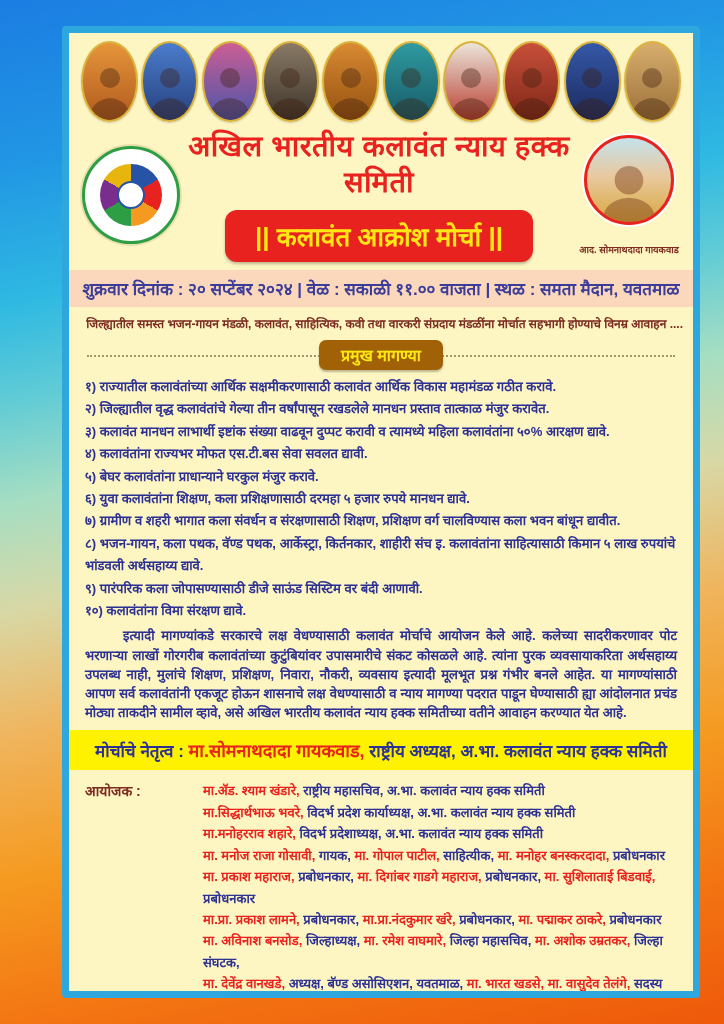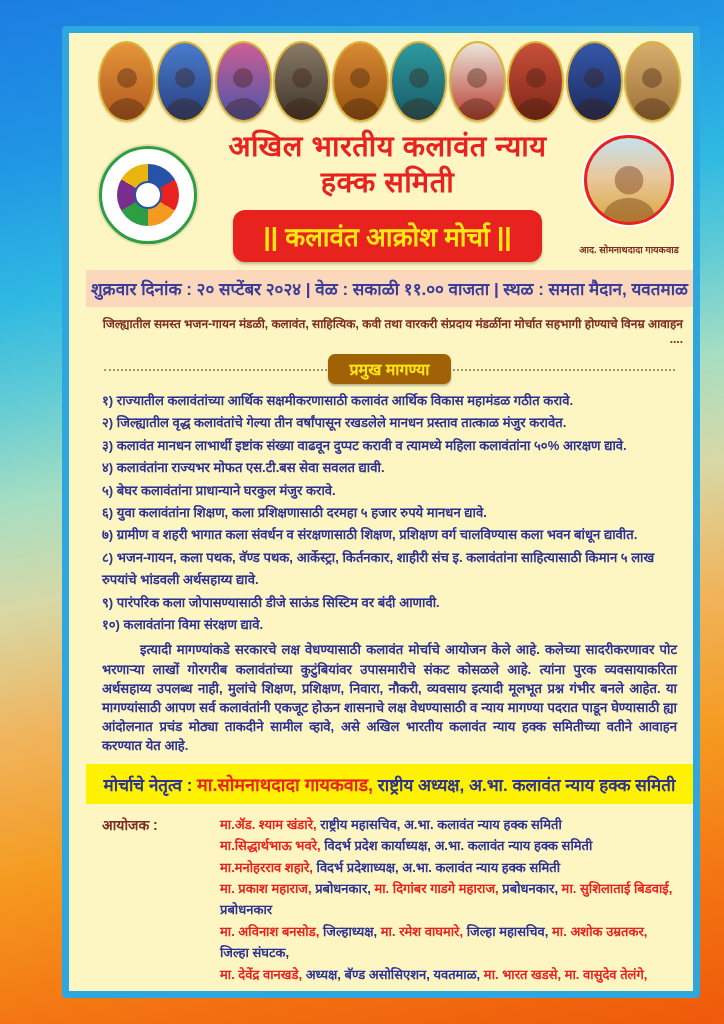--- a/index.html
+++ b/index.html
@@ -8,21 +8,21 @@
     font-family:"Liberation Sans","DejaVu Sans",sans-serif;
     background:linear-gradient(168deg,
       #1b7de2 0%, #2196e4 14%, #2fb9e2 26%, #5fcbd6 34%,
       #a6dec2 43%, #d8d8a6 52%, #f0b45c 63%, #f59a20 75%,
       #f37312 88%, #ee590a 100%);
   }
   .panel{
     position:absolute;left:62px;top:26px;width:638px;height:972px;
     box-sizing:border-box;border:7px solid var(--panel_border,#2da7dd);
     background:var(--panel_bg,#fdf5c2);border-radius:4px;
-    display:flex;flex-direction:column;overflow:hidden;padding-left:17px;
+    display:flex;flex-direction:column;overflow:hidden;
   }
   
   .portraits{display:flex;justify-content:space-between;align-items:center;padding:8px 12px 2px;}
   .portrait{
     width:53px;height:77px;border-radius:50%/50%;
     border:2px solid var(--gold_border,#d9b33c);
     overflow:hidden;display:flex;align-items:flex-end;justify-content:center;
     box-shadow:0 1px 2px rgba(0,0,0,.18);
   }
   .portrait svg{display:block;width:46px;height:60px;}
@@ -213,19 +213,21 @@
   <div class="leadership-band">
     <span class="lb-prefix">मोर्चाचे नेतृत्व : </span><span class="lb-name">मा.सोमनाथदादा गायकवाड,</span><span class="lb-suffix"> राष्ट्रीय अध्यक्ष, अ.भा. कलावंत न्याय हक्क समिती</span>
   </div>
 
   <div class="organizers">
     <div class="org-label">आयोजक :</div>
     <div class="org-lines" id="orgLines">
         <div class="org-line"><span class="seg-name">मा.ॲड. श्याम खंडारे,</span><span class="seg-role"> राष्ट्रीय महासचिव, अ.भा. कलावंत न्याय हक्क समिती</span></div>
         <div class="org-line"><span class="seg-name">मा.सिद्धार्थभाऊ भवरे,</span><span class="seg-role"> विदर्भ प्रदेश कार्याध्यक्ष, अ.भा. कलावंत न्याय हक्क समिती</span></div>
         <div class="org-line"><span class="seg-name">मा.मनोहरराव शहारे,</span><span class="seg-role"> विदर्भ प्रदेशाध्यक्ष, अ.भा. कलावंत न्याय हक्क समिती</span></div>
+        <div class="org-line"><span class="seg-name">मा. मनोज राजा गोसावी,</span><span class="seg-role"> गायक, </span><span class="seg-name">मा. गोपाल पाटील,</span><span class="seg-role"> साहित्यीक, </span><span class="seg-name">मा. मनोहर बनस्करदादा,</span><span class="seg-role"> प्रबोधनकार</span></div>
         <div class="org-line"><span class="seg-name">मा. प्रकाश महाराज,</span><span class="seg-role"> प्रबोधनकार, </span><span class="seg-name">मा. दिगांबर गाडगे महाराज,</span><span class="seg-role"> प्रबोधनकार, </span><span class="seg-name">मा. सुशिलाताई बिडवाई,</span><span class="seg-role"> प्रबोधनकार</span></div>
+        <div class="org-line"><span class="seg-name">मा.प्रा. प्रकाश लामने,</span><span class="seg-role"> प्रबोधनकार, </span><span class="seg-name">मा.प्रा.नंदकुमार खंरे,</span><span class="seg-role"> प्रबोधनकार, </span><span class="seg-name">मा. पद्माकर ठाकरे,</span><span class="seg-role"> प्रबोधनकार</span></div>
         <div class="org-line"><span class="seg-name">मा. अविनाश बनसोड,</span><span class="seg-role"> जिल्हाध्यक्ष, </span><span class="seg-name">मा. रमेश वाघमारे,</span><span class="seg-role"> जिल्हा महासचिव, </span><span class="seg-name">मा. अशोक उम्रतकर,</span><span class="seg-role"> जिल्हा संघटक,</span></div>
         <div class="org-line"><span class="seg-name">मा. देवेंद्र वानखडे,</span><span class="seg-role"> अध्यक्ष, बॅण्ड असोसिएशन, यवतमाळ, </span><span class="seg-name">मा. भारत खडसे, </span><span class="seg-name">मा. वासुदेव तेलंगे,</span><span class="seg-role"> सदस्य</span></div>
       </div>
   </div>
 
 </div>
 
 </body></html>

